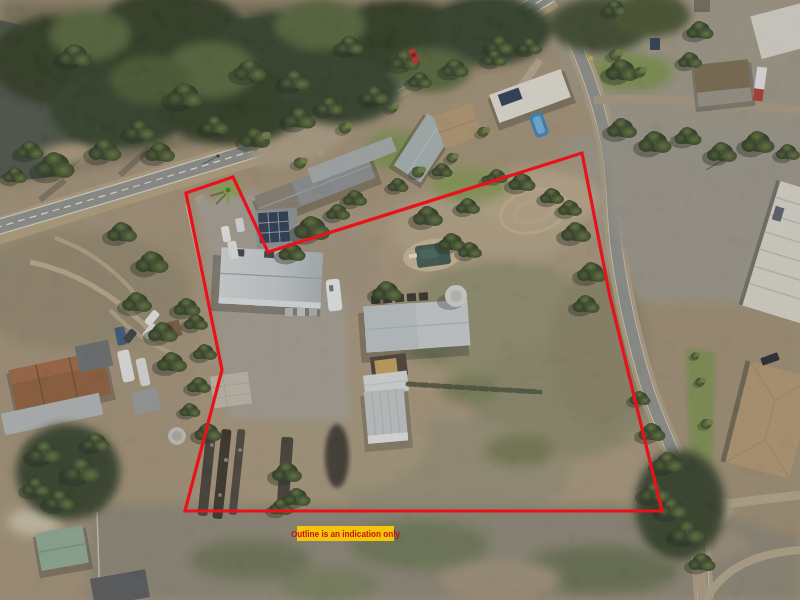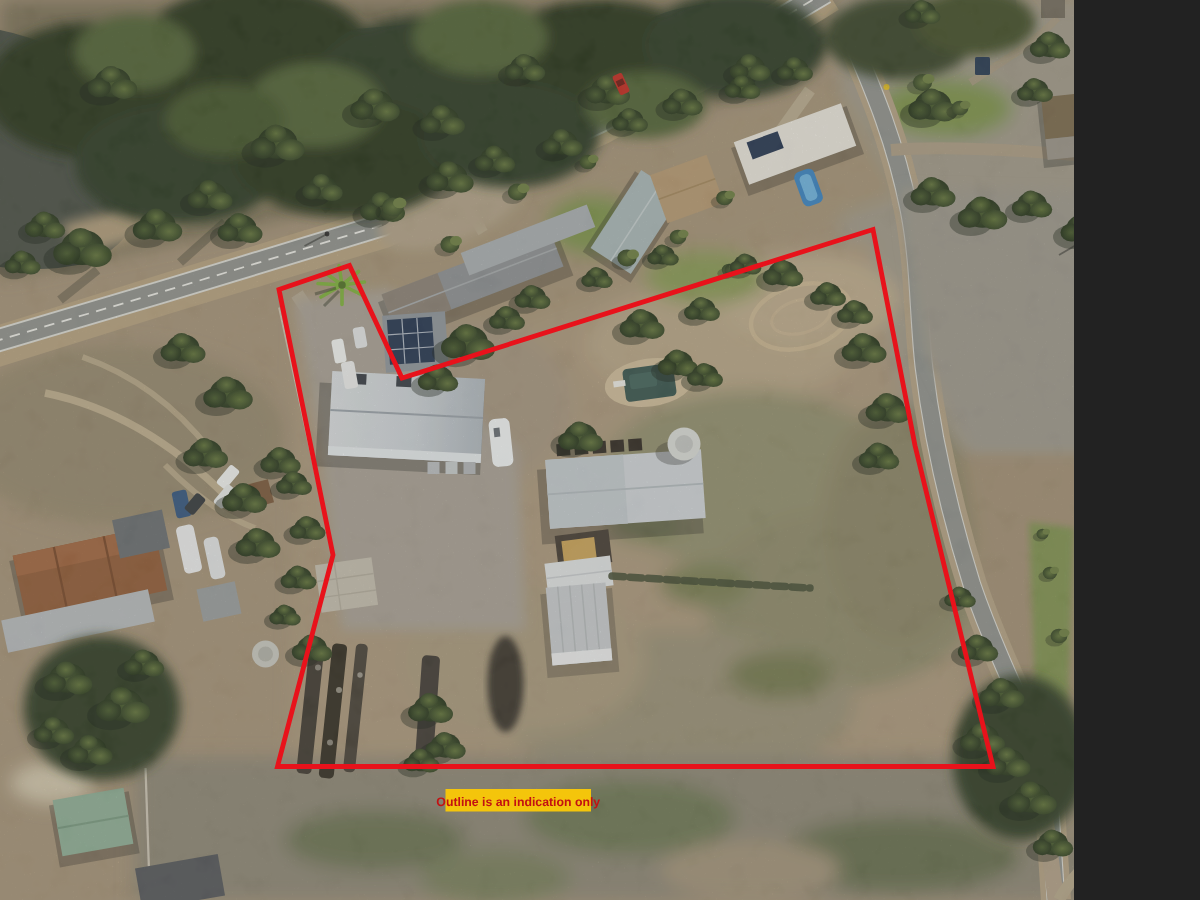--- a/index.html
+++ b/index.html
@@ -1,16 +1,16 @@
 <!DOCTYPE html>
 <html><head>
 <meta charset="utf-8">
 <style>
   html,body{margin:0;padding:0;background:#222;}
-  .photo-wrap{width:716px;height:600px;overflow:hidden;position:relative;font-family:"Liberation Sans",sans-serif;}
+  .photo-wrap{width:800px;height:600px;overflow:hidden;position:relative;font-family:"Liberation Sans",sans-serif;}
   svg{display:block;}
   text{font-family:"Liberation Sans",sans-serif;}
 </style>
 </head>
 <body>
 
 <div class="photo-wrap">
 <svg width="800" height="600" viewBox="0 0 800 600">
 <defs>
   <radialGradient id="tg1">

